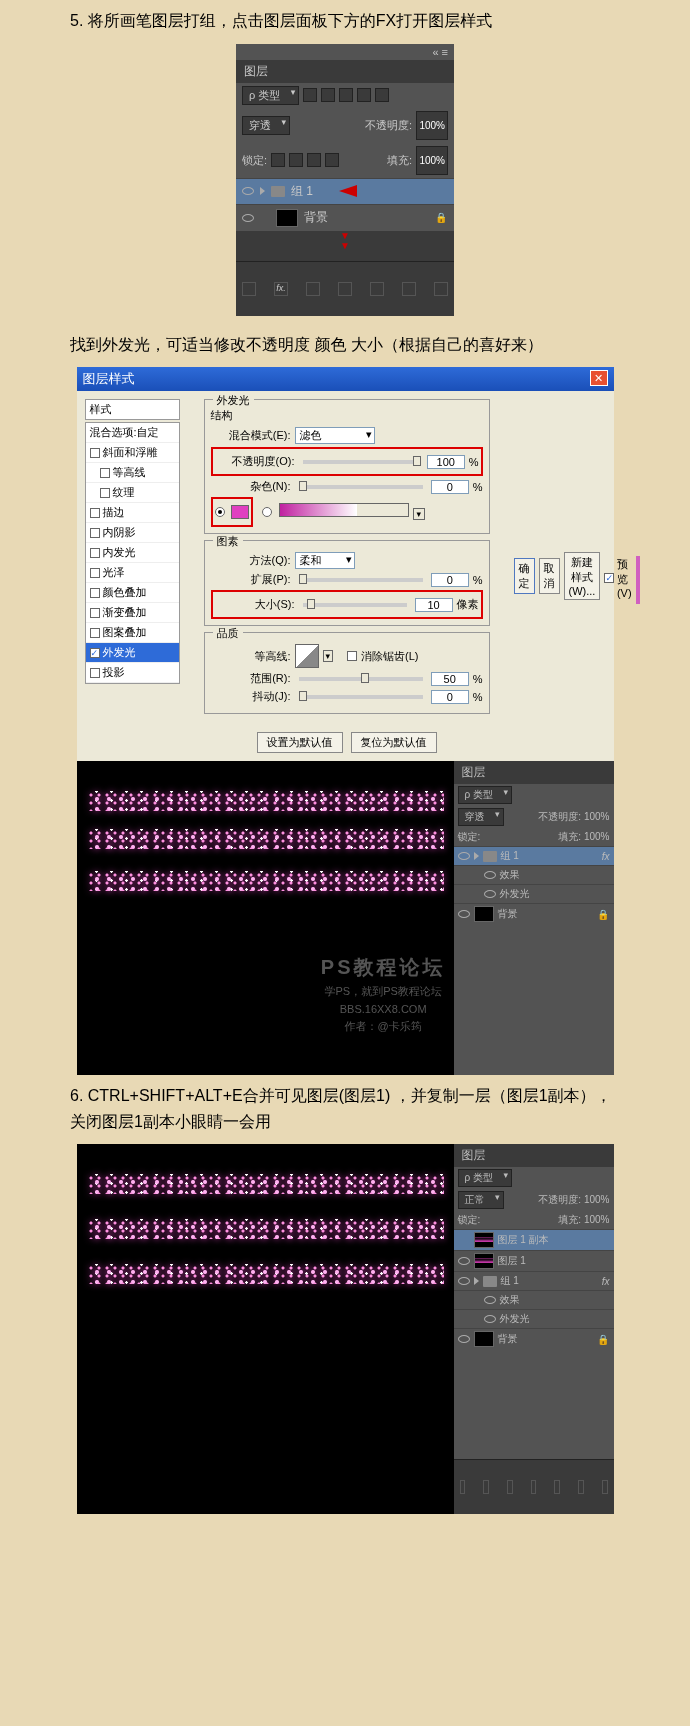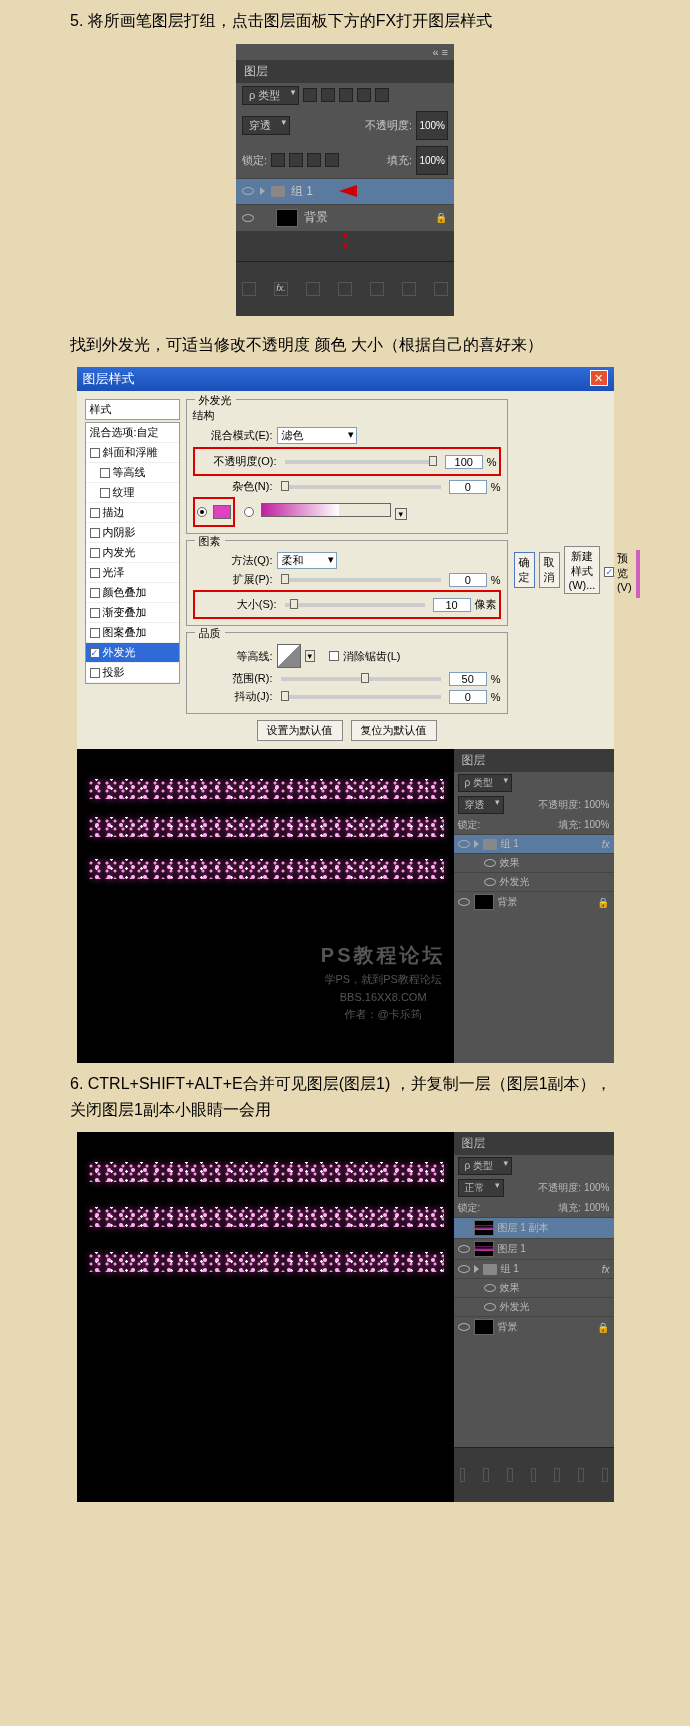--- a/index.html
+++ b/index.html
@@ -22,21 +22,21 @@
 .layer-thumb{width:22px;height:18px;background:#000;border:1px solid #666}
 .lock-ico{margin-left:auto;font-size:10px}
 .panel-fill{height:30px;background:#3a3a3a}
 .red-arrow{display:inline-block;width:0;height:0;border-top:6px solid transparent;border-bottom:6px solid transparent;border-right:18px solid #c00;margin-left:20px}
 .fx-arrow{text-align:center;color:#c00;font-size:10px;line-height:1}
 .panel-bottom{display:flex;gap:18px;padding:20px 6px;background:#3a3a3a;border-top:1px solid #222}
 .bi{width:16px;height:14px;border:1px solid #555}
 .dialog{width:537px;margin:0 auto;font-size:12px}
 .dlg-title{background:linear-gradient(#2e6bd8,#1a4fb8);color:#fff;padding:3px 6px;display:flex;justify-content:space-between;font-size:13px}
 .close-x{background:#e85030;color:#fff;width:18px;height:16px;text-align:center;border:1px solid #fff;font-size:11px;line-height:14px}
-.dlg-body{background:#ece9d8;display:flex;padding:8px;gap:6px}
+.dlg-body{background:#ece9d8;display:flex;padding:8px;gap:24px}
 .styles-col{width:95px}
 .styles-head{border:1px solid #999;background:#fff;padding:2px 4px;font-size:11px;margin-bottom:2px}
 .styles-list{border:1px solid #999;background:#fff}
 .style-item{padding:2px 4px;font-size:11px;border-bottom:1px solid #eee;display:flex;align-items:center;gap:3px}
 .style-item.sel{background:#2e6bd8;color:#fff}
 .cb{width:10px;height:10px;border:1px solid #666;display:inline-block;background:#fff}
 .cb.on::after{content:"✓";font-size:9px;color:#2e6bd8;position:relative;top:-3px}
 .center-col{flex:1}
 .group{border:1px solid #999;margin-bottom:6px;padding:8px 6px 6px;position:relative}
 .group-title{position:absolute;top:-7px;left:8px;background:#ece9d8;padding:0 4px;font-size:11px}
@@ -66,21 +66,21 @@
 .sparkle-line::before{content:"";position:absolute;inset:0;background:radial-gradient(circle,#ff90e0 1px,transparent 2px) 0 0/8px 8px,radial-gradient(circle,#ffb0f0 1.5px,transparent 2.5px) 4px 3px/12px 10px,radial-gradient(circle,#fff 1px,transparent 1.5px) 2px 5px/15px 9px;filter:drop-shadow(0 0 3px #e040c0)}
 .watermark{position:absolute;right:168px;top:190px;color:#555;text-align:center;font-size:11px;line-height:1.6}
 .watermark .wm-title{font-size:20px;font-weight:bold;letter-spacing:3px}
 .side-panel{position:absolute;right:0;top:0;bottom:0;width:160px;background:#535353;font-size:10px;color:#bbb}
 .sp-row{display:flex;align-items:center;gap:3px;padding:2px 4px}
 .sp-layer{display:flex;align-items:center;gap:4px;padding:2px 4px;border-top:1px solid #444}
 .sp-layer.sel{background:#5a7aa0}
 .sp-thumb{width:20px;height:16px;background:#000;border:1px solid #666}
 .sp-thumb.spark{background:linear-gradient(#000 30%,#e040c0 35%,#000 40%,#e040c0 60%,#000 65%)}
 .sp-sub{padding-left:30px;font-size:10px}
-.footer-btn{display:flex;justify-content:center;gap:8px;margin-top:6px}
+.footer-btn{display:flex;justify-content:center;gap:8px;margin-top:18px}
 </style>
 </head>
 <body>
 
 <div class="instruction">5. 将所画笔图层打组，点击图层面板下方的FX打开图层样式</div>
 
 <div class="panel panel1">
   <div class="panel-head">
     <span></span>
       <span>« ≡</span>

